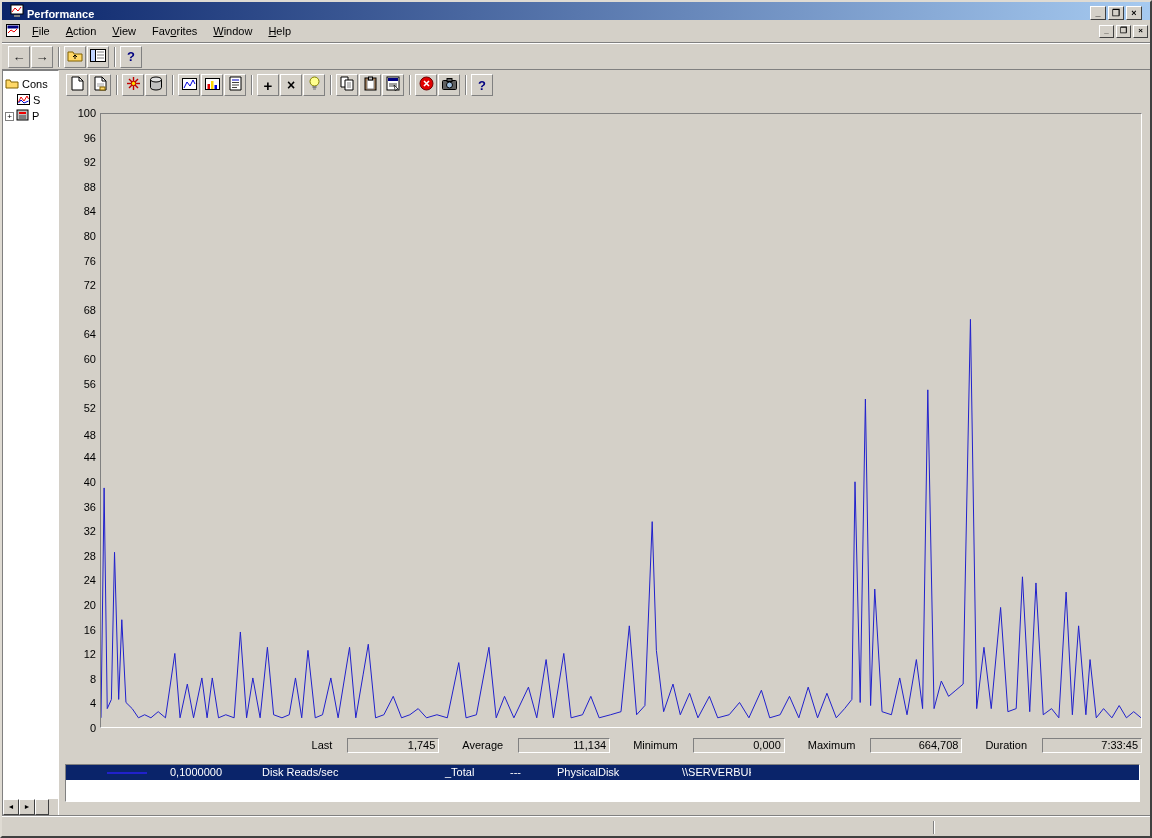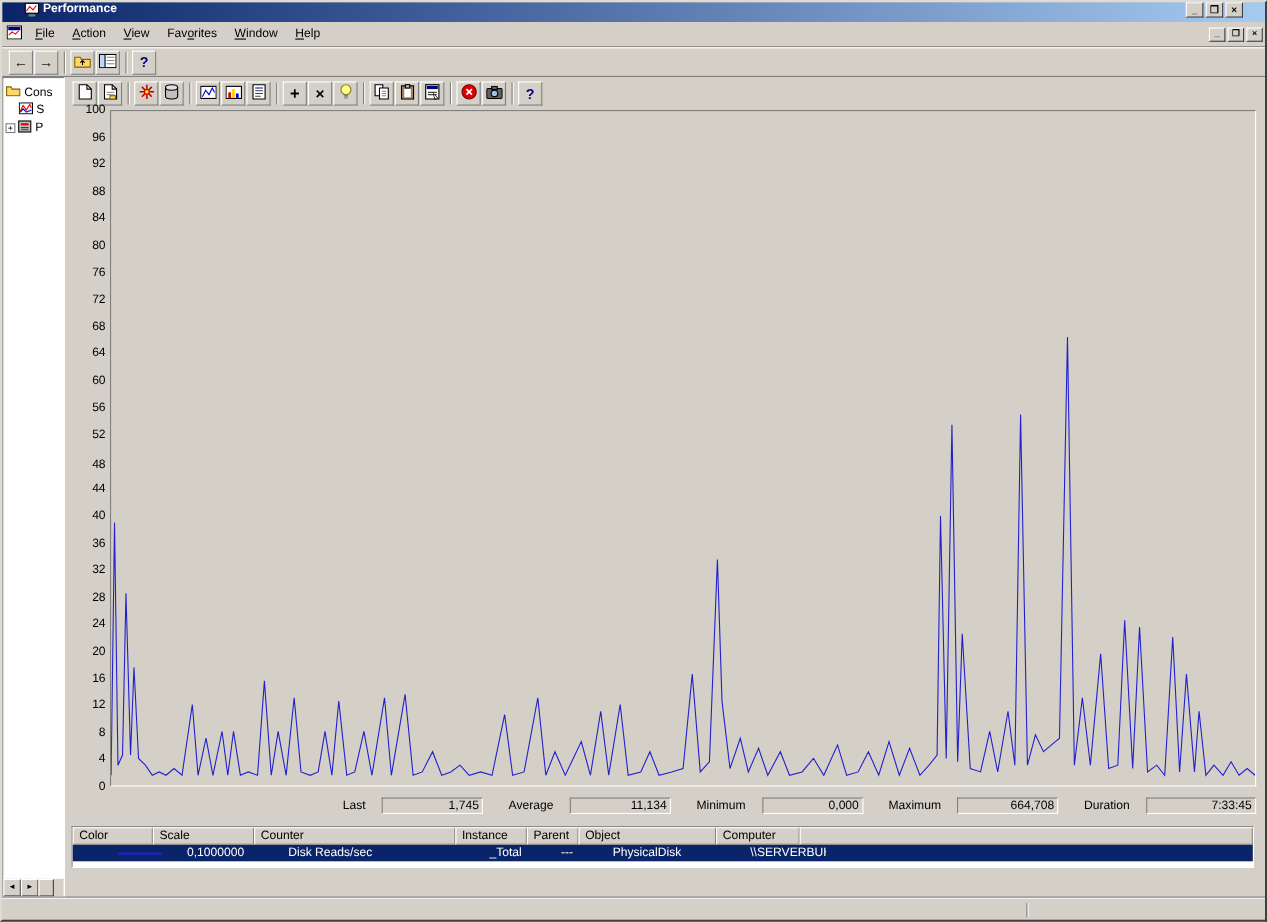--- a/index.html
+++ b/index.html
@@ -4,21 +4,21 @@
 <style>
   * { margin:0; padding:0; box-sizing:border-box; }
   html,body { width:1152px; height:838px; background:#3a6ea5; }
   body { font-family:"Liberation Sans", sans-serif; font-size:11px; color:#000; }
 
   .win { width:1152px; height:838px; background:#d4d0c8; border:2px solid;
          border-color:#dfdbd3 #404040 #404040 #dfdbd3; position:relative; overflow:hidden; }
 
   
   .titlebar { height:18px; background:linear-gradient(90deg,#0a246a,#a6caf0);
-              display:flex; align-items:flex-start; padding:0 20px; }
+              display:flex; align-items:flex-end; padding:0 8px; }
   .titlebar .ttl { color:#fff; font-weight:bold; margin-left:3px; flex:1;
                    white-space:nowrap; overflow:hidden; }
   .cap-btn { width:16px; height:14px; background:#d4d0c8; border:1px solid;
              border-color:#ffffff #404040 #404040 #ffffff; margin-left:2px;
              font-size:9px; line-height:11px; text-align:center; font-weight:bold;
              display:flex; align-items:center; justify-content:center; }
   .cap-btn span { display:block; }
 
   
   .menubar { height:23px; display:flex; align-items:center; padding:0 2px;
@@ -60,21 +60,21 @@
   .sc-thumb { width:14px; height:16px; background:#d4d0c8; border:1px solid;
               border-color:#ffffff #404040 #404040 #ffffff; flex:none; }
 
   .splitter { width:3px; background:#d4d0c8; cursor:ew-resize; }
 
   .details { flex:1; display:flex; flex-direction:column; background:#d4d0c8; overflow:hidden; }
 
   .toolbar2 { height:30px; display:flex; align-items:center; padding:0 0 0 4px; }
 
   
-  .chart-zone { display:flex; align-items:flex-end; }
+  .chart-zone { display:flex; align-items:flex-end; margin-top:13px; }
   .ygutter { width:38px; height:615px; position:relative; flex:none; }
   .ytick { position:absolute; right:4px; height:12px; line-height:12px; font-size:11px; }
   .plot { flex:1; height:615px; margin-right:8px; background:#d4d0c8;
           border:1px solid; border-color:#808080 #ffffff #ffffff #808080; position:relative; }
   .plot svg { position:absolute; inset:0; width:100%; height:100%; }
 
   
   .stats { height:16px; margin-top:9px; display:flex; align-items:center;
            justify-content:flex-end; padding-right:8px;gap:11px; }
   .stat-label { margin-right:4px; }
@@ -400,30 +400,20 @@
         <span class="stat-box">11,134</span>
         <span class="stat-label">Minimum</span>
         <span class="stat-box">0,000</span>
         <span class="stat-label">Maximum</span>
         <span class="stat-box">664,708</span>
         <span class="stat-label">Duration</span>
         <span class="stat-box duration">7:33:45</span>
       </div>
 
       <div class="legend">
-        <div class="lg-head">
-          <div class="lg-th w-color">Color</div>
-          <div class="lg-th w-scale">Scale</div>
-          <div class="lg-th w-counter">Counter</div>
-          <div class="lg-th w-instance">Instance</div>
-          <div class="lg-th w-parent">Parent</div>
-          <div class="lg-th w-object">Object</div>
-          <div class="lg-th w-computer">Computer</div>
-          <div class="lg-th lg-fill"></div>
-        </div>
         <div class="lg-row selected">
           <div class="lg-td w-color swatch-cell">
             <span class="swatch" style="background: rgb(33, 33, 204);"></span>
           </div>
           <div class="lg-td w-scale">0,1000000</div>
           <div class="lg-td w-counter">Disk Reads/sec</div>
           <div class="lg-td w-instance">_Total</div>
           <div class="lg-td w-parent">---</div>
           <div class="lg-td w-object">PhysicalDisk</div>
           <div class="lg-td w-computer">\\SERVERBUH</div>

